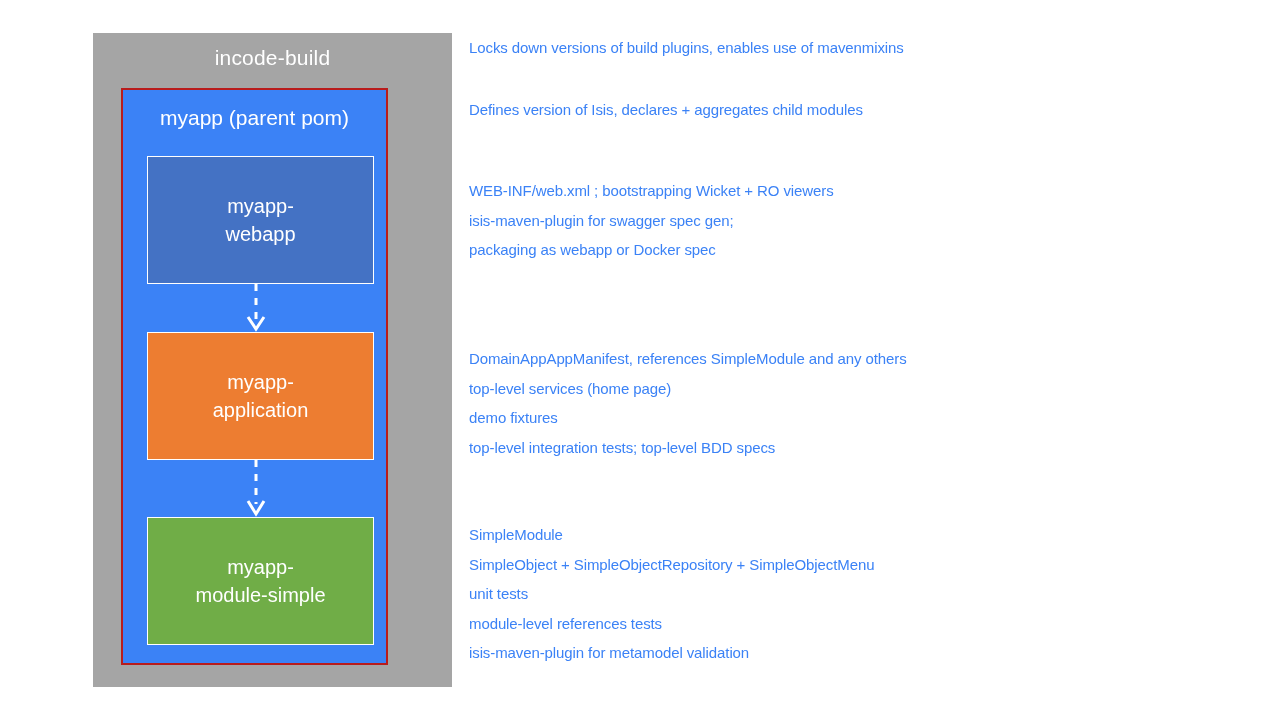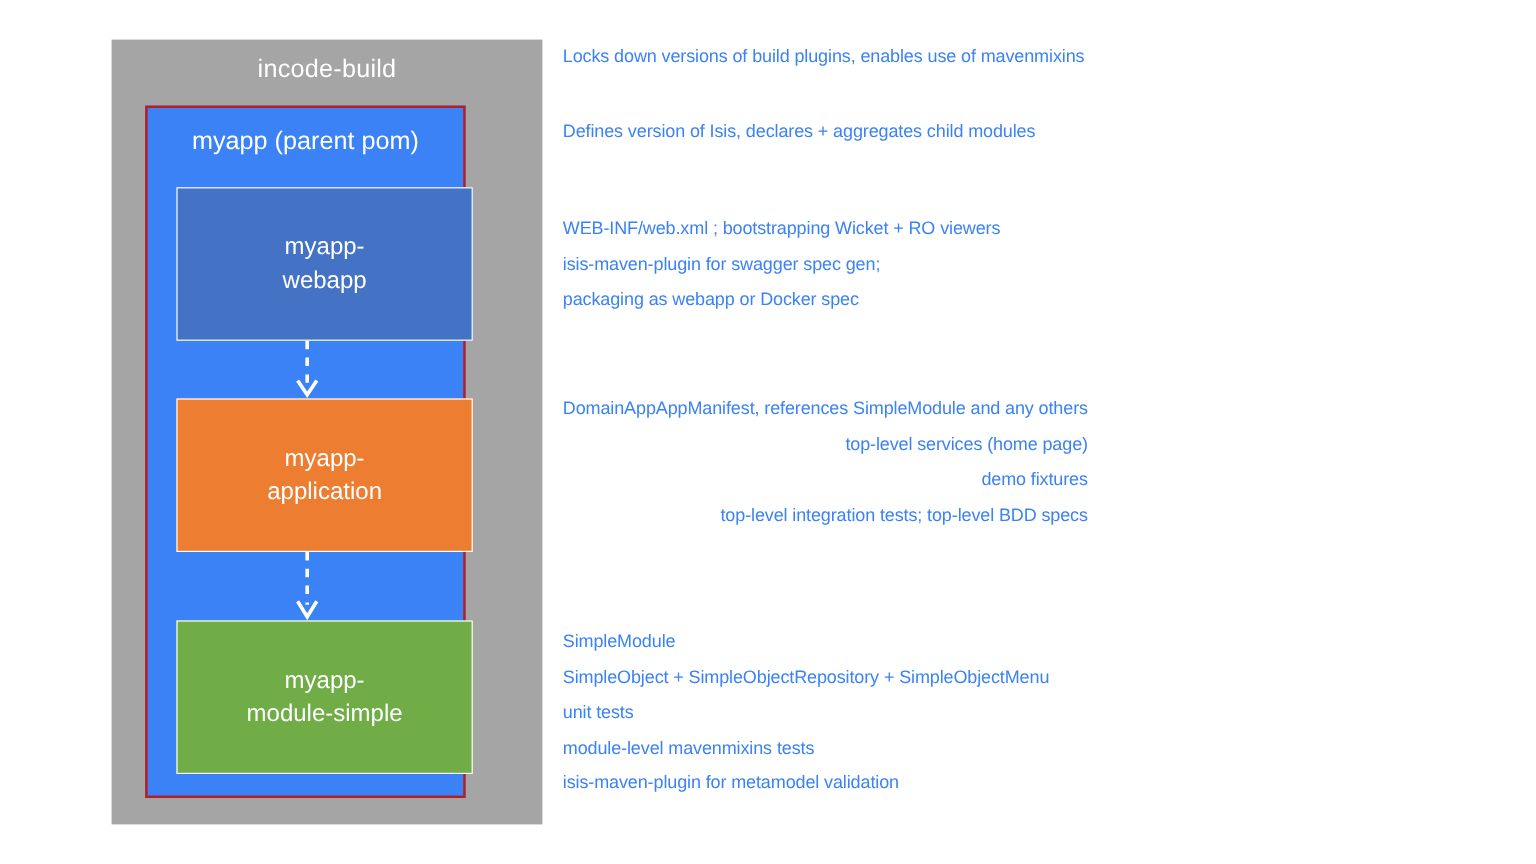--- a/index.html
+++ b/index.html
@@ -62,21 +62,21 @@
     width: 100%;
     text-align: center;
     color: #ffffff;
     font-size: 21px;
     line-height: 30px;
   }
 
   .module-box {
     position: absolute;
     left: 24px;
-    width: 247px;
+    width: 227px;
     border: 1px solid #ffffff;
     box-sizing: border-box;
     display: flex;
     align-items: center;
     justify-content: center;
   }
 
   .module-label {
     color: #ffffff;
     font-size: 20px;
@@ -114,21 +114,21 @@
     color: #3b82f6;
     font-size: 15px;
     line-height: 29.5px;
     white-space: pre-line;
     letter-spacing: -0.1px;
   }
 
   #note-0 { top: 33px; }
   #note-1 { top: 95px; }
   #note-2 { top: 176px; }
-  #note-3 { top: 326px; text-align: right; }
+  #note-3 { top: 344px; }
   #note-4 { top: 520px; }
 </style>
 </head>
 <body>
 
 <div id="diagram">
 
   <div class="outer-box">
 
     <div class="outer-title">incode-build</div>
@@ -177,16 +177,16 @@
 packaging as webapp or Docker spec</div>
 
   <div class="note" id="note-3">DomainAppAppManifest, references SimpleModule and any others
 top-level services  (home page)
 demo fixtures
 top-level integration tests; top-level BDD specs</div>
 
   <div class="note" id="note-4">SimpleModule
 SimpleObject + SimpleObjectRepository + SimpleObjectMenu
 unit tests
-module-level mavenmixins tests
+module-level references tests
 isis-maven-plugin for metamodel validation</div>
 
 </div>
 
 </body></html>

